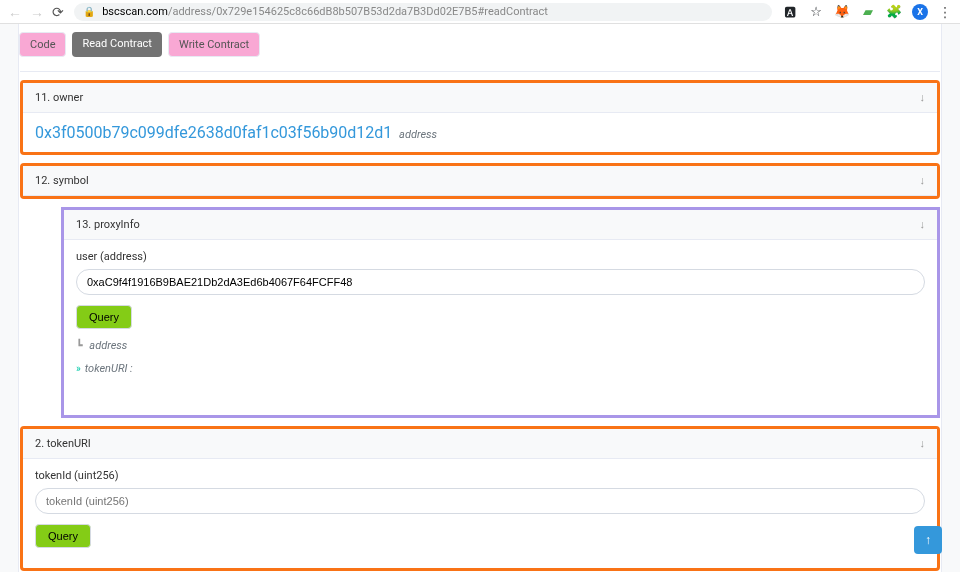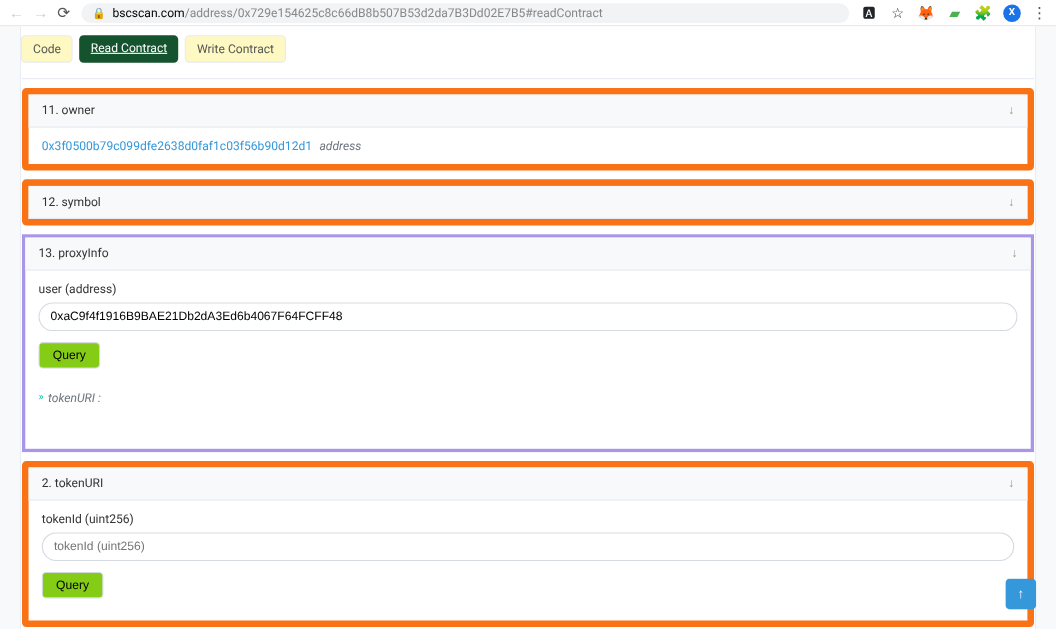--- a/index.html
+++ b/index.html
@@ -17,45 +17,45 @@
     .toolbar-icons { display: flex; gap: 10px; align-items: center; }
     .toolbar-icon { width: 16px; height: 16px; display: flex; align-items: center; justify-content: center; font-size: 13px; }
     .avatar { width: 16px; height: 16px; border-radius: 50%; background: #1a73e8; color: #fff; display: flex; align-items: center; justify-content: center; font-size: 9px; font-weight: bold; }
     .dots { color: #555; font-size: 14px; }
     
     .page { background: #f8f9fa; min-height: calc(100vh - 24px); padding: 0 18px; }
     .card-outer { background: #fff; border: 1px solid #e7eaf3; border-top: none; border-radius: 0 0 4px 4px; padding: 0 0 10px 0; }
     
     .tabs { display: flex; gap: 6px; padding: 8px 0 14px 0; }
     .tab { padding: 5px 10px; border-radius: 4px; font-size: 11px; color: #555; cursor: pointer; }
-    .tab.active { background: #14532d; color: #fff; text-decoration: underline; }
-    .tab.inactive { background: #fef9c3; color: #555; border: 1px solid #e7eaf3; }
+    .tab.active { background: #737373; color: #fff; }
+    .tab.inactive { background: #f9a8d4; color: #555; border: 1px solid #e7eaf3; }
     
-    .accordion { border: 6px solid #f97316; border-radius: 4px; margin: 0 0 8px 0; }
+    .accordion { border: 3px solid #f97316; border-radius: 4px; margin: 0 0 8px 0; }
     .acc-header { padding: 8px 12px; border-bottom: 1px solid #e7eaf3; display: flex; justify-content: space-between; align-items: center; background: #f8f9fa; font-size: 11px; color: #333; }
     .acc-toggle { color: #999; font-size: 11px; }
     .acc-body { padding: 10px 12px; font-size: 11px; }
     
-    .addr-link { color: #3498db; text-decoration: none; font-size: 11px; }
+    .addr-link { color: #3498db; text-decoration: none; font-size: 16px; }
     .type-label { font-style: italic; color: #6c757d; margin-left: 4px; }
     
     .field-label { font-size: 11px; color: #333; margin-bottom: 6px; }
     .text-input { width: 100%; padding: 6px 10px; border: 1px solid #d5dae2; border-radius: 13px; font-size: 11px; margin-bottom: 10px; }
     .query-btn { padding: 5px 12px; background: #84cc16; border: 1px solid #d5dae2; border-radius: 4px; font-size: 11px; cursor: pointer; margin-bottom: 10px; }
     
     .return-type { color: #6c757d; font-style: italic; font-size: 11px; }
     .return-arrow { color: #999; margin-right: 4px; }
     
     .response-block { margin-top: 10px; font-size: 11px; padding-bottom: 30px; }
     .response-title { color: #555; margin-bottom: 4px; }
     .response-line { display: flex; align-items: center; gap: 4px; }
     .double-arrow { color: #00c9a7; font-size: 10px; }
     .addr-label { color: #6c757d; font-style: italic; }
     
-    .highlighted { border: 3px solid #a996e8; }
+    .highlighted { border: 3px solid #a996e8; margin-left: 41px; }
     
     .scroll-top { position: fixed; bottom: 18px; right: 18px; width: 28px; height: 28px; background: #3498db; border-radius: 4px; display: flex; align-items: center; justify-content: center; color: #fff; font-size: 12px; cursor: pointer; }
   </style>
 </head>
 <body>
 
 <div class="browser-bar">
   <div class="nav-arrows">
     <span class="nav-arrow disabled">←</span>
     <span class="nav-arrow disabled">→</span>
@@ -105,20 +105,24 @@
 
       <div class="accordion highlighted" style="border-radius:0;">
         <div class="acc-header">
           <span>13. proxyInfo</span>
           <span class="acc-toggle">↓</span>
         </div>
         <div class="acc-body">
           <div class="field-label">user (address)</div>
           <input type="text" class="text-input" value="0xaC9f4f1916B9BAE21Db2dA3Ed6b4067F64FCFF48" style="">
           <button class="query-btn">Query</button>
+          <div>
+            <span class="return-arrow">┗</span>
+            <span class="return-type">address</span>
+          </div>
           <div class="response-block">
             <div class="response-line">
               <span class="double-arrow">»</span>
               <span class="addr-label">tokenURI :</span>
             </div>
           </div>
         </div>
       </div>
 
       <div class="accordion">

